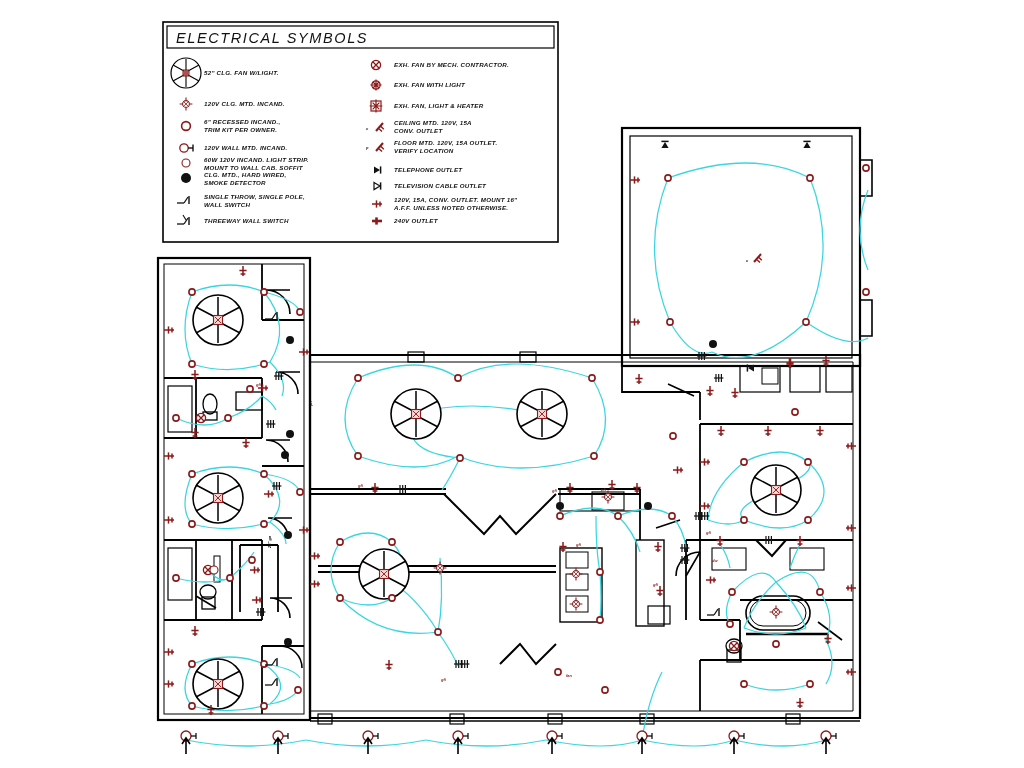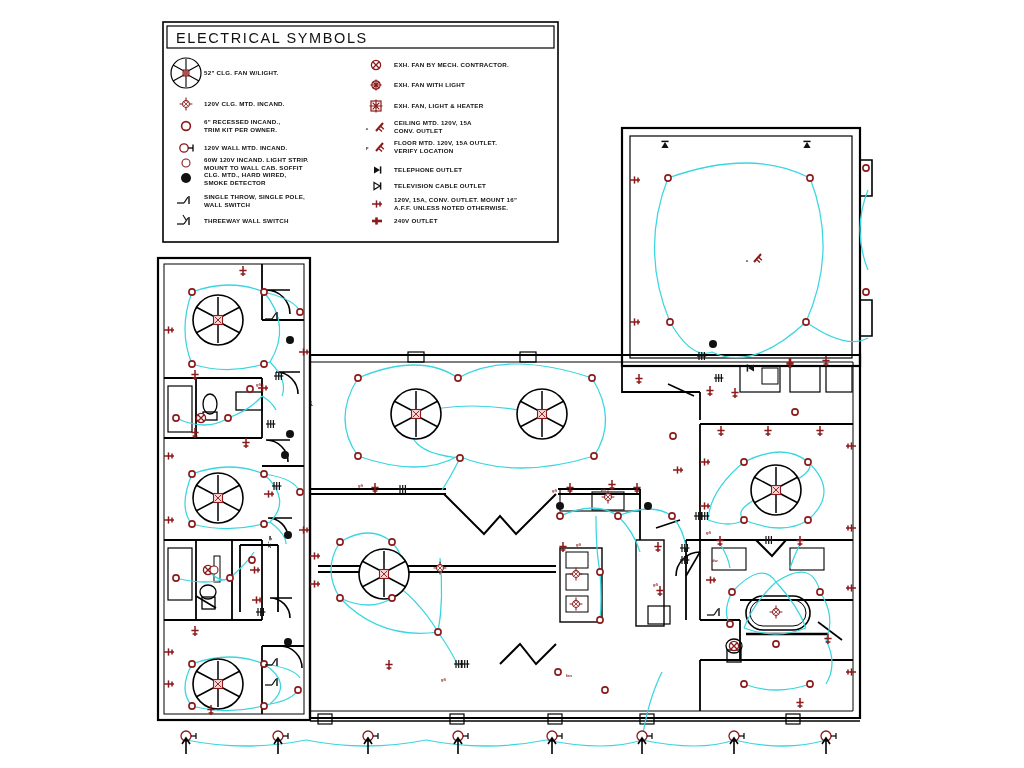--- a/index.html
+++ b/index.html
@@ -1,18 +1,18 @@
 <!DOCTYPE html>
 <html><head>
 <meta charset="utf-8">
 <style>
   html,body{margin:0;padding:0;background:#ffffff;}
   body{width:1024px;height:768px;overflow:hidden;
        font-family:"Liberation Sans","DejaVu Sans",sans-serif;}
-  #stage{position:relative;width:1024px;height:768px;background:#fff;}
+  #stage{position:relative;width:1024px;height:768px;background:#fff;font-style:italic;}
   #svgroot{position:absolute;left:0;top:0;}
 
   
   .lg-title{font-size:14.5px;letter-spacing:1.6px;fill:#111;
             font-family:"Liberation Sans","DejaVu Sans",sans-serif;}
   .lg-txt{font-size:6.2px;letter-spacing:.25px;fill:#111;font-weight:bold;
           font-family:"Liberation Sans","DejaVu Sans",sans-serif;}
   .tiny{font-size:4px;fill:#111;font-weight:bold;
         font-family:"Liberation Sans","DejaVu Sans",sans-serif;}
   .tinyred{font-size:4px;fill:#8a1d1d;font-weight:bold;

